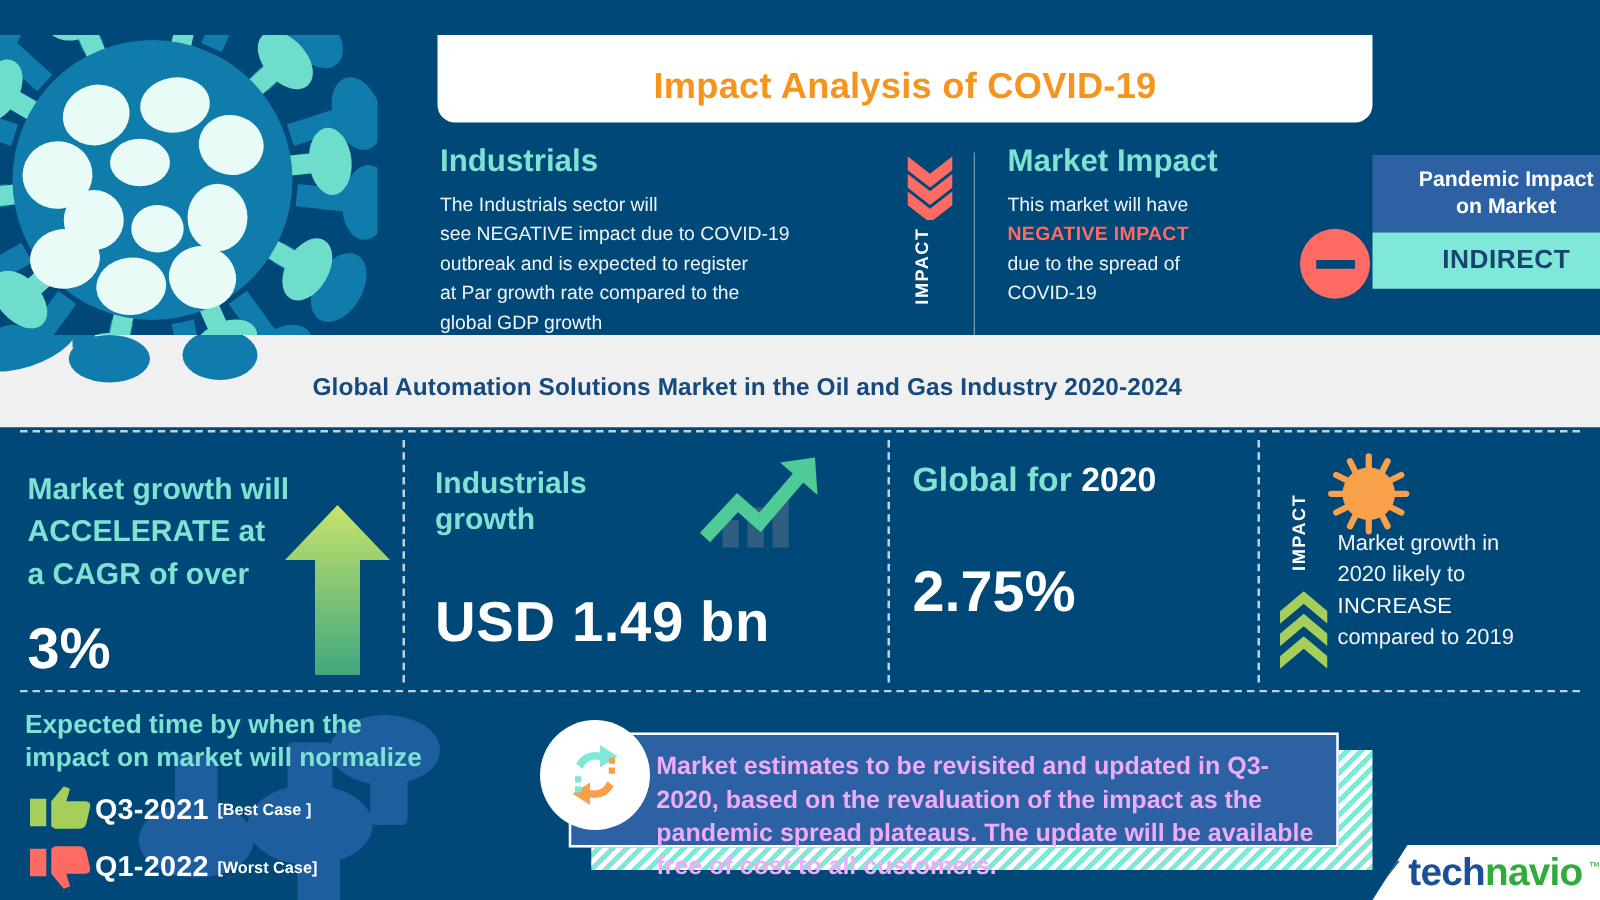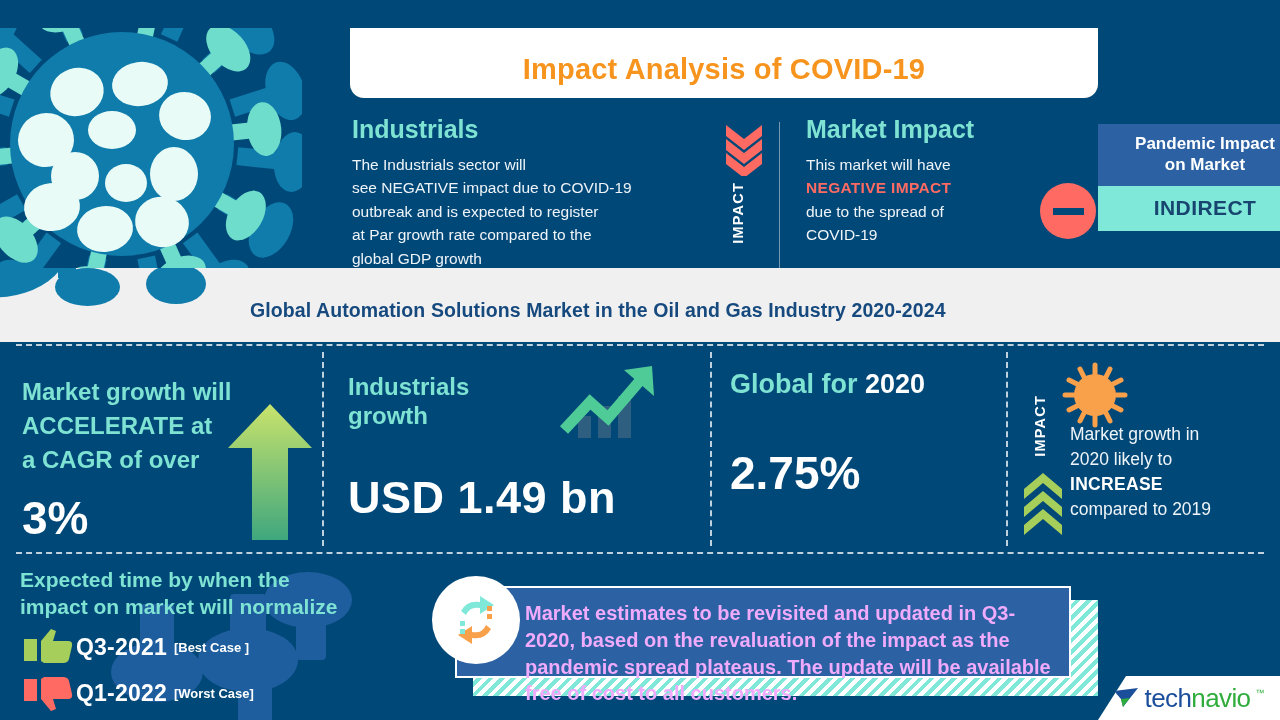--- a/index.html
+++ b/index.html
@@ -88,21 +88,21 @@
 
   .m-right{ position:absolute; left:1010px; top:355px; width:268px; height:196px; }
   .sun-icon{ position:absolute; left:52px; top:7px; width:66px; height:66px; }
   .impact-word2{
     position:absolute; left:22px; top:40px;
     writing-mode:vertical-rl; transform:rotate(180deg);
     color:#ffffff; font-size:14.5px; font-weight:bold; letter-spacing:1.2px;
   }
   .chev-green{ position:absolute; left:14px; top:118px; width:38px; height:62px; }
   .m-right-txt{ position:absolute; left:60px; top:67px; width:206px; color:#eef4f8; font-size:17.5px; line-height:1.42; }
-  .m-right-txt b{ color:#ffffff; font-weight:bold; letter-spacing:.3px; }
+  .m-right-txt b{ color:#ffffff; font-weight:normal; letter-spacing:.3px; }
 
   .dash-v{ position:absolute; width:0; border-left:2px dashed rgba(255,255,255,.75); }
   .dash-h{ position:absolute; height:0; border-top:2px dashed rgba(255,255,255,.75); }
 
   
   .bot-band{ position:absolute; left:0; top:554px; width:1280px; height:166px; background:#004878; overflow:hidden; }
   .bot-virus{ position:absolute; left:110px; top:10px; width:280px; height:180px; opacity:1; }
 
   .b-left{ position:absolute; left:20px; top:566px; width:390px; }
   .b-left .h{ color:#7FE3D4; font-size:21px; font-weight:bold; line-height:1.3; }
@@ -126,21 +126,21 @@
     position:absolute; left:-25px; top:-12px; width:88px; height:88px; border-radius:50%;
     background:#ffffff; display:flex; align-items:center; justify-content:center;
   }
 
   .logo-plate{
     position:absolute; left:1098px; top:676px; width:182px; height:44px; background:#ffffff;
     display:flex; align-items:center; justify-content:center; gap:5px;
     clip-path:polygon(28px 0,100% 0,100% 100%,0 100%);
   }
   .logo-plate .mark{ width:26px; height:20px; }
-  .logo-plate .word{ font-size:26px; font-weight:normal; letter-spacing:-.6px; }
+  .logo-plate .word{ font-size:31px; font-weight:bold; letter-spacing:-.6px; }
   .logo-plate .word .a{ color:#1B4E9B; }
   .logo-plate .word .b{ color:#2FAC3B; }
   .logo-plate .tm{ font-size:9px; color:#2FAC3B; align-self:flex-start; margin-top:12px; }
 </style>
 </head>
 <body>
 
 <div id="page">
 
   <div class="top-band">

